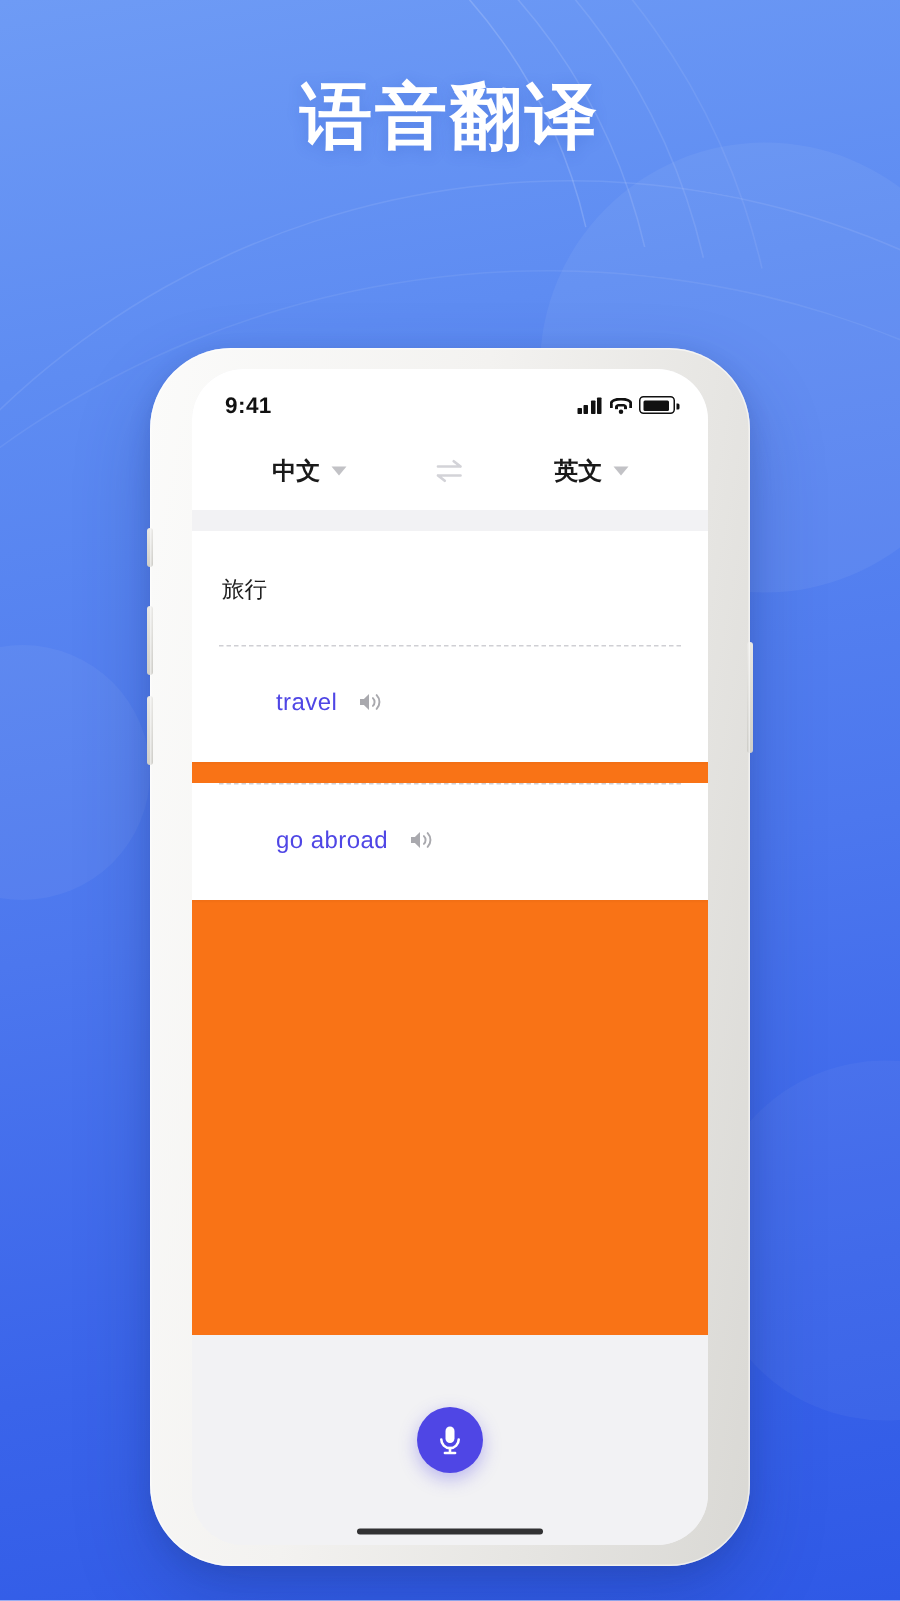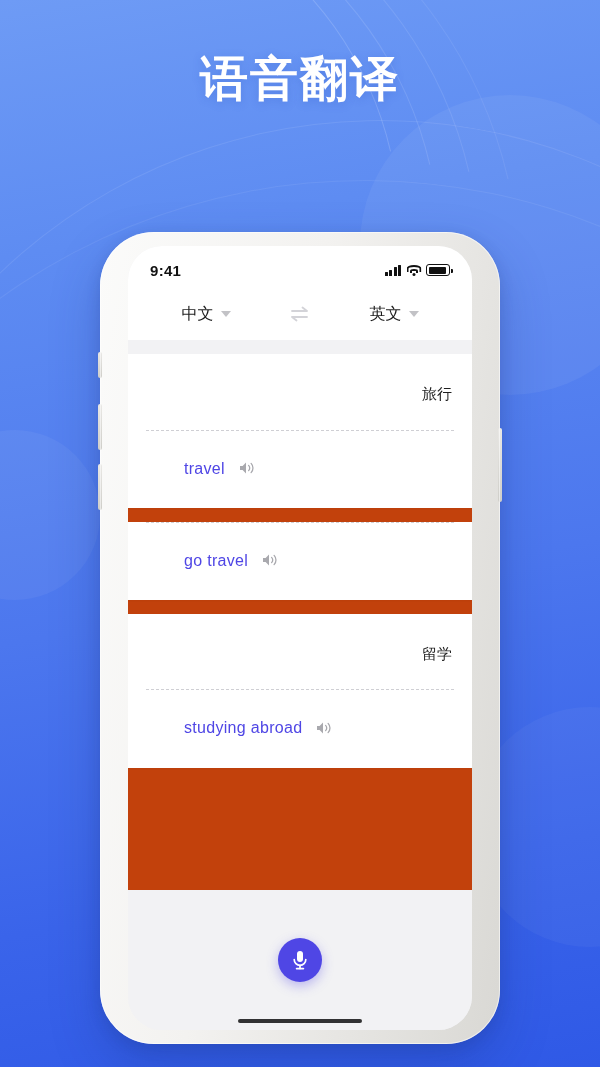--- a/index.html
+++ b/index.html
@@ -59,21 +59,21 @@
   }
   .side-btn { position:absolute; background:linear-gradient(180deg,#e9e8e5,#cfcec9); border-radius:2px; }
   .btn-silent { left:-2px; top:120px; width:4px; height:26px; }
   .btn-volup  { left:-2px; top:172px; width:4px; height:46px; }
   .btn-voldn  { left:-2px; top:232px; width:4px; height:46px; }
   .btn-power  { right:-2px; top:196px; width:4px; height:74px; }
 
   .screen {
     position:absolute; left:28px; top:14px; right:28px; bottom:14px;
     background:#f2f2f4; border-radius:34px; overflow:hidden;
-    display:flex; flex-direction:column;text-align:right;
+    display:flex; flex-direction:column;
   }
 
   
   .statusbar {
     height:42px; background:#fff; flex:0 0 auto;
     display:flex; align-items:center; justify-content:space-between;
     padding:6px 22px 0 22px;
   }
   .clock { font-size:15px; font-weight:bold; color:#111; letter-spacing:0.3px; }
   .status-icons { display:flex; align-items:center; gap:5px; }
@@ -97,32 +97,32 @@
   
   .langbar {
     background:#fff; flex:0 0 auto; height:52px;
     display:flex; align-items:center; justify-content:center;
     padding:0 26px;
   }
   .lang {
     display:flex; align-items:center; gap:7px; cursor:pointer;
     width:104px; justify-content:center;
   }
-  .lang-label { font-size:16px; color:#1a1a1a; font-weight:400; }
+  .lang-label { font-size:16px; color:#1a1a1a; font-weight:700; }
   .caret {
     width:0;height:0;border-left:5px solid transparent;border-right:5px solid transparent;
     border-top:6px solid #c2c2c6;
   }
   .swap { width:84px; display:flex; justify-content:center; cursor:pointer; }
   .swap svg { display:block; }
 
   .gap { height:14px; background:#f2f2f4; flex:0 0 auto; }
 
   
-  .cardlist { flex:1 1 auto; background:#c2410c; overflow:hidden; position:relative; }
+  .cardlist { flex:1 1 auto; background:#f97316; overflow:hidden; position:relative; }
   .card {
     background:#fff; padding:0 18px;
     box-shadow:0 1px 2px rgba(0,0,0,0.04);
   }
   .card + .card { margin-top:14px; }
   .card-source {
     font-size:15px; color:#1e1e1e; font-weight:500;
     padding:30px 2px 26px 2px; line-height:1.3;
   }
   .dashed { border-top:1px dashed #cfcfd4; height:0; }
@@ -229,45 +229,31 @@
               <path d="M9.6 4.4 a3.6 3.6 0 0 1 0 5.2" stroke="#a9a9ae" stroke-width="1.3" fill="none" stroke-linecap="round"></path>
               <path d="M12.1 2.4 a6.6 6.6 0 0 1 0 9.2" stroke="#a9a9ae" stroke-width="1.3" fill="none" stroke-linecap="round"></path>
             </svg>
           </span>
         </div>
       </div>
 
       <div class="card">
         <div class="dashed"></div>
         <div class="card-target-row">
-          <span class="card-target">go travel</span>
+          <span class="card-target">go abroad</span>
           <span class="speaker">
             <svg width="17" height="14" viewBox="0 0 17 14">
               <path d="M1 5 h2.6 L7 1.6 v10.8 L3.6 9 H1 z" fill="#a9a9ae"></path>
               <path d="M9.6 4.4 a3.6 3.6 0 0 1 0 5.2" stroke="#a9a9ae" stroke-width="1.3" fill="none" stroke-linecap="round"></path>
               <path d="M12.1 2.4 a6.6 6.6 0 0 1 0 9.2" stroke="#a9a9ae" stroke-width="1.3" fill="none" stroke-linecap="round"></path>
             </svg>
           </span>
         </div>
       </div>
 
-      <div class="card">
-        <div class="card-source">留学</div>
-        <div class="dashed"></div>
-        <div class="card-target-row">
-          <span class="card-target">studying abroad</span>
-          <span class="speaker">
-            <svg width="17" height="14" viewBox="0 0 17 14">
-              <path d="M1 5 h2.6 L7 1.6 v10.8 L3.6 9 H1 z" fill="#a9a9ae"></path>
-              <path d="M9.6 4.4 a3.6 3.6 0 0 1 0 5.2" stroke="#a9a9ae" stroke-width="1.3" fill="none" stroke-linecap="round"></path>
-              <path d="M12.1 2.4 a6.6 6.6 0 0 1 0 9.2" stroke="#a9a9ae" stroke-width="1.3" fill="none" stroke-linecap="round"></path>
-            </svg>
-          </span>
-        </div>
-      </div>
 
     </div>
 
     <div class="micwrap">
       <div class="mic-btn">
         <svg width="20" height="24" viewBox="0 0 20 24">
           <rect x="7" y="3" width="6" height="11" rx="3" fill="#fff"></rect>
           <path d="M4.2 11.6 a5.8 5.8 0 0 0 11.6 0" stroke="#fff" stroke-width="1.7" fill="none" stroke-linecap="round"></path>
           <path d="M10 17.4 v3.1" stroke="#fff" stroke-width="1.7" stroke-linecap="round"></path>
           <path d="M6.6 20.6 h6.8" stroke="#fff" stroke-width="1.7" stroke-linecap="round"></path>

